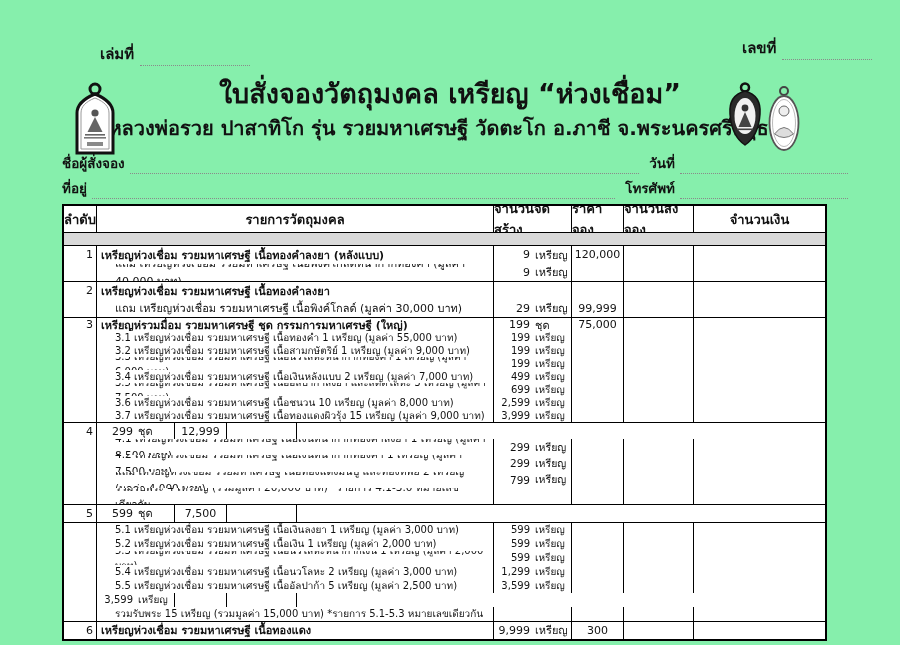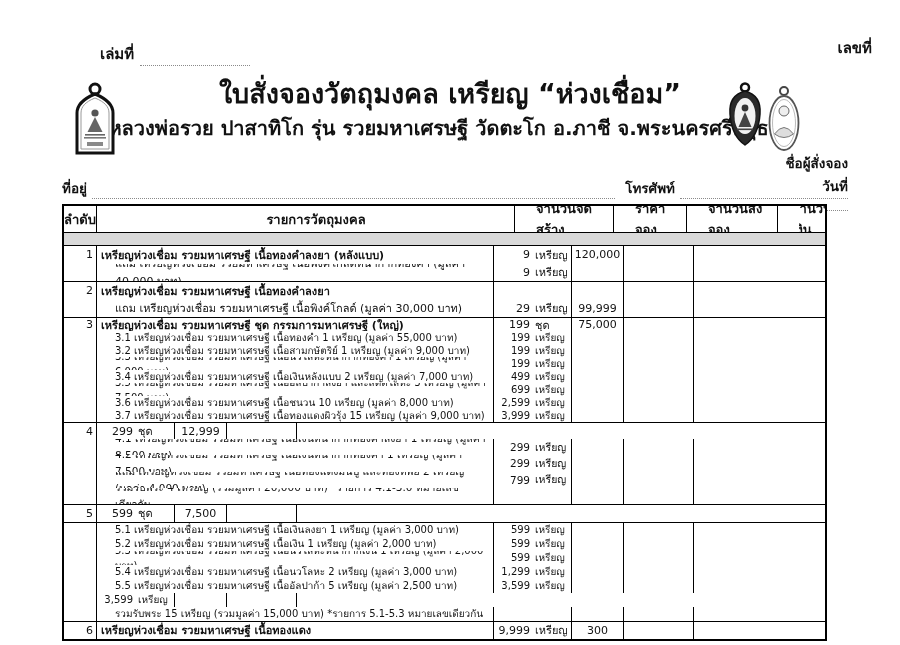--- a/index.html
+++ b/index.html
@@ -1,40 +1,40 @@
 <!DOCTYPE html>
 <html><head>
 <meta charset="utf-8">
 <style>
   html,body{margin:0;padding:0;background:#e8e8e8;}
-  .sheet{position:relative;width:900px;height:645px;background:#ffffff;overflow:hidden;
+  .sheet{position:relative;width:900px;height:645px;background:#86efac;overflow:hidden;
          font-family:"DejaVu Sans","Liberation Sans",sans-serif;color:#111;}
   
   .corner{position:absolute;display:flex;align-items:flex-end;font-weight:bold;font-size:15px;}
   .book-no{left:100px;top:42px;width:150px;}
-  .serial-no{left:742px;top:36px;width:130px;flex-direction:column;}
+  .serial-no{left:742px;top:36px;width:130px;}
   .dotted{flex:1;border-bottom:1px dotted #8a8a8a;height:14px;margin-left:6px;}
   
   .title{position:absolute;left:0;right:0;top:72px;text-align:center;font-weight:bold;font-size:27px;}
   .subtitle{position:absolute;left:0;right:0;top:112px;text-align:center;font-weight:bold;font-size:20px;}
   
   .amulet{position:absolute;}
   .am-left{left:72px;top:82px;}
   .am-right1{left:726px;top:82px;}
   .am-right2{left:766px;top:86px;}
   
   .fline{position:absolute;left:62px;right:52px;display:flex;align-items:flex-end;font-size:13.5px;font-weight:bold;}
-  .fl1{top:152px;flex-direction:column;}
+  .fl1{top:152px;}
   .fl2{top:177px;justify-content:center;}
   .fline .lbl2{margin-left:10px;}
   .dot-long{flex:1;border-bottom:1px dotted #8a8a8a;height:13px;margin-left:5px;}
   .dot-short{width:168px;border-bottom:1px dotted #8a8a8a;height:13px;margin-left:5px;}
   
   .tbl{position:absolute;left:62px;top:204px;width:761px;border:2px solid #000;background:#fff;}
-  .thead{display:flex;height:26px;align-items:center;font-weight:bold;font-size:13px;border-bottom:1.5px solid #000;gap:21px;}
+  .thead{display:flex;height:26px;align-items:center;font-weight:bold;font-size:13px;border-bottom:1.5px solid #000;}
   .c{box-sizing:border-box;border-right:1px solid #000;height:100%;display:flex;align-items:center;overflow:hidden;}
   .c:last-child{border-right:none;}
   .c-no{width:33px;justify-content:flex-end;padding-right:3px;}
   .c-desc{width:397px;padding-left:4px;}
   .c-made{width:78px;justify-content:center;}
   .c-price{width:52px;justify-content:center;}
   .c-order{width:70px;}
   .c-amt{flex:1;}
   .th{justify-content:center;padding:0;}
   .spacer{height:12px;background:#d9d9d9;border-bottom:1.5px solid #000;}
@@ -172,21 +172,21 @@
               <div class="q-unit">เหรียญ</div>
             </div>
             <div class="c c-price">99,999</div>
             <div class="c c-order"></div>
             <div class="c c-amt"></div>
           </div>
         </div>
         <div class="section sec3">
           <div class="trow main">
             <div class="c c-no">3</div>
-            <div class="c c-desc">เหรียญห่วงเชื่อม รวยมหาเศรษฐี ชุด กรรมการมหาเศรษฐี (ใหญ่)</div>
+            <div class="c c-desc">เหรียญห่รวมมื่อม รวยมหาเศรษฐี ชุด กรรมการมหาเศรษฐี (ใหญ่)</div>
             <div class="c c-made">
               <div class="q-num">199</div>
               <div class="q-unit">ชุด</div>
             </div>
             <div class="c c-price">75,000</div>
             <div class="c c-order"></div>
             <div class="c c-amt"></div>
           </div>
           <div class="trow ind">
             <div class="c c-no"></div>

